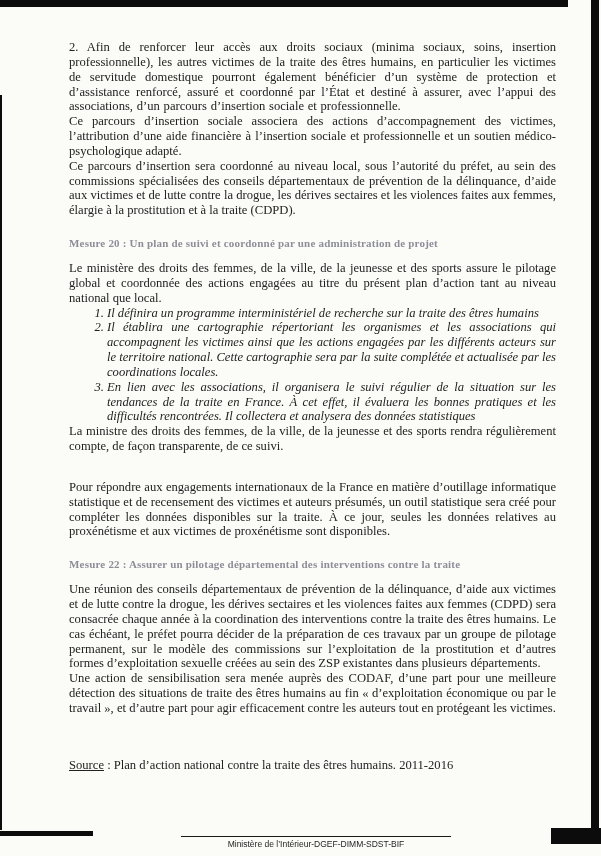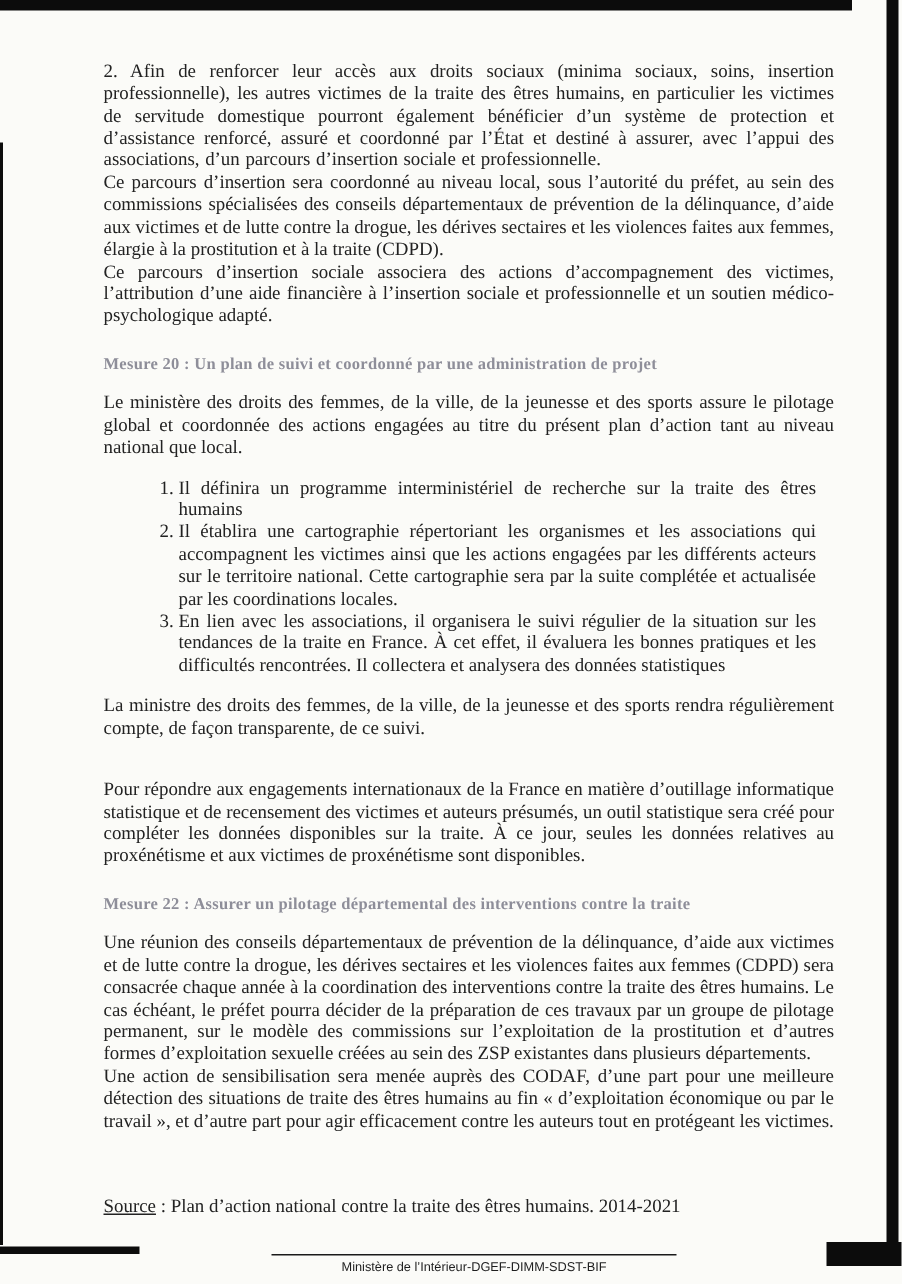--- a/index.html
+++ b/index.html
@@ -37,21 +37,21 @@
     color:#8e8e99;
     font-weight:700;
     font-size:11px;
     letter-spacing:0.2px;
     text-align:left;
   }
 
   .mt-sm { margin-top:13px; }
   .mt-md { margin-top:26px;font-family:Liberation Serif, serif; }
 
-  ol { margin:12px; padding-left:38px; list-style-type:decimal; }
+  ol { margin:0; padding-left:38px; list-style-type:decimal;font-style:italic; }
 
   .source-line { margin-top:42px; text-align:left; }
   .source-label { text-decoration:underline; }
 
   .footer {
     position:absolute;
     left:181px;
     top:836px;
     width:270px;
     border-top:1px solid #1a1a1a;
@@ -70,23 +70,23 @@
   <div class="scan artifact-top"></div>
   <div class="scan artifact-right"></div>
   <div class="scan artifact-left"></div>
   <div class="scan artifact-bl"></div>
   <div class="scan artifact-br"></div>
 
   <div class="content">
 
     <p class="first-para">2. Afin de renforcer leur accès aux droits sociaux (minima sociaux, soins, insertion professionnelle), les autres victimes de la traite des êtres humains, en particulier les victimes de servitude domestique pourront également bénéficier d’un système de protection et d’assistance renforcé, assuré et coordonné par l’État et destiné à assurer, avec l’appui des associations, d’un parcours d’insertion sociale et professionnelle.</p>
 
+    <p>Ce parcours d’insertion sociale associera des actions d’accompagnement des victimes, l’attribution d’une aide financière à l’insertion sociale et professionnelle et un soutien médico-psychologique adapté.</p>
+
     <p>Ce parcours d’insertion sera coordonné au niveau local, sous l’autorité du préfet, au sein des commissions spécialisées des conseils départementaux de prévention de la délinquance, d’aide aux victimes et de lutte contre la drogue, les dérives sectaires et les violences faites aux femmes, élargie à la prostitution et à la traite (CDPD).</p>
-
-    <p>Ce parcours d’insertion sociale associera des actions d’accompagnement des victimes, l’attribution d’une aide financière à l’insertion sociale et professionnelle et un soutien médico-psychologique adapté.</p>
 
     <p class="mesure-heading">Mesure 20 : Un plan de suivi et coordonné par une administration de projet</p>
 
     <p>Le ministère des droits des femmes, de la ville, de la jeunesse et des sports assure le pilotage global et coordonnée des actions engagées au titre du présent plan d’action tant au niveau national que local.</p>
 
 
     <ol>
       <li>Il définira un programme interministériel de recherche sur la traite des êtres humains</li>
       <li>Il établira une cartographie répertoriant les organismes et les associations qui accompagnent les victimes ainsi que les actions engagées par les différents acteurs sur le territoire national. Cette cartographie sera par la suite complétée et actualisée par les coordinations locales.</li>
       <li>En lien avec les associations, il organisera le suivi régulier de la situation sur les tendances de la traite en France. À cet effet, il évaluera les bonnes pratiques et les difficultés rencontrées. Il collectera et analysera des données statistiques</li>
@@ -95,21 +95,21 @@
     <p>La ministre des droits des femmes, de la ville, de la jeunesse et des sports rendra régulièrement compte, de façon transparente, de ce suivi.</p>
 
     <p class="mt-md">Pour répondre aux engagements internationaux de la France en matière d’outillage informatique statistique et de recensement des victimes et auteurs présumés, un outil statistique sera créé pour compléter les données disponibles sur la traite. À ce jour, seules les données relatives au proxénétisme et aux victimes de proxénétisme sont disponibles.</p>
 
     <p class="mesure-heading">Mesure 22 : Assurer un pilotage départemental des interventions contre la traite</p>
 
     <p>Une réunion des conseils départementaux de prévention de la délinquance, d’aide aux victimes et de lutte contre la drogue, les dérives sectaires et les violences faites aux femmes (CDPD) sera consacrée chaque année à la coordination des interventions contre la traite des êtres humains. Le cas échéant, le préfet pourra décider de la préparation de ces travaux par un groupe de pilotage permanent, sur le modèle des commissions sur l’exploitation de la prostitution et d’autres formes d’exploitation sexuelle créées au sein des ZSP existantes dans plusieurs départements.</p>
 
     <p>Une action de sensibilisation sera menée auprès des CODAF, d’une part pour une meilleure détection des situations de traite des êtres humains au fin « d’exploitation économique ou par le travail », et d’autre part pour agir efficacement contre les auteurs tout en protégeant les victimes.</p>
 
-    <p class="source-line"><span class="source-label">Source</span><span> : Plan d’action national contre la traite des êtres humains. 2014-2021</span></p>
+    <p class="source-line"><span class="source-label">Source</span><span> : Plan d’action national contre la traite des êtres humains. 2011-2016</span></p>
 
   </div>
 
   <div class="footer">
     <span>Ministère de l’Intérieur-DGEF-DIMM-SDST-BIF</span>
   </div>
 
 </div>
 
 </body></html>

